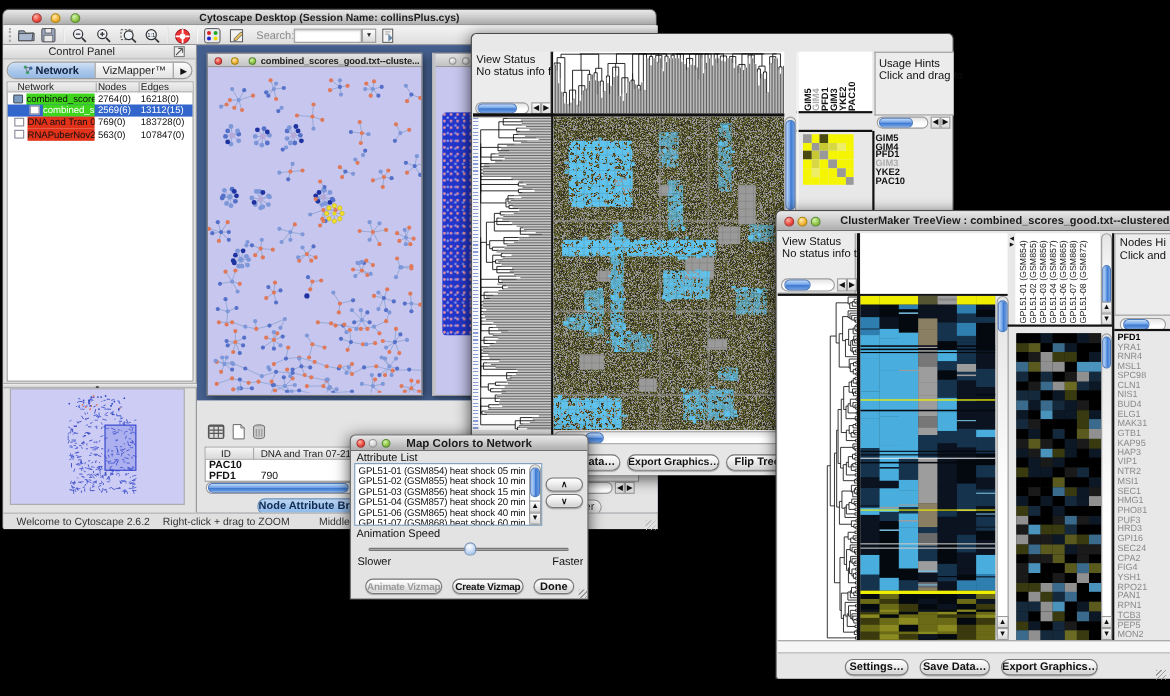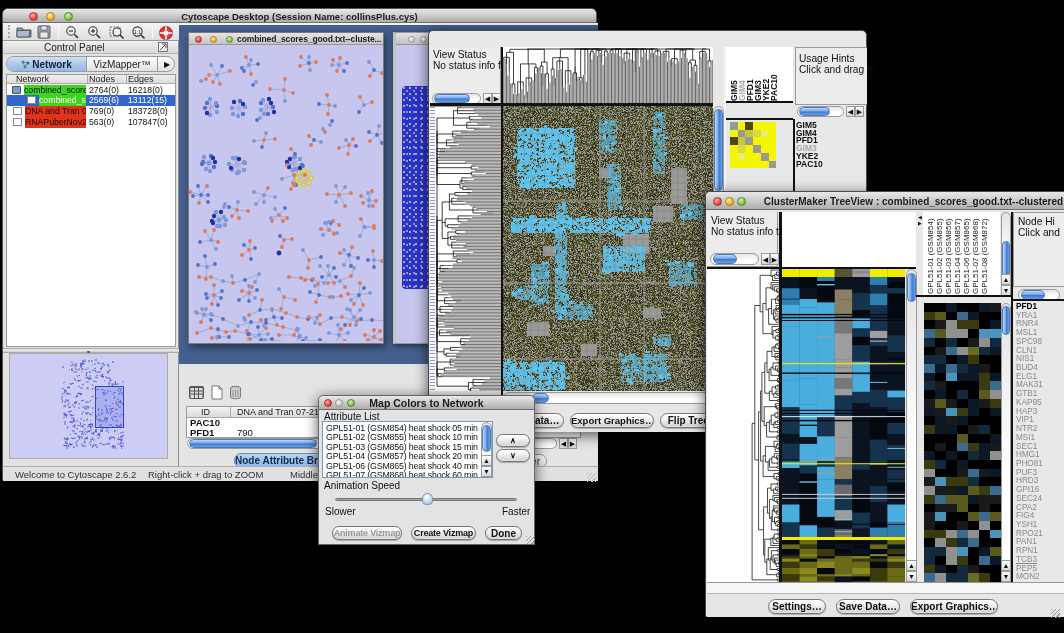--- a/index.html
+++ b/index.html
@@ -205,21 +205,21 @@
             <circle cx="75" cy="6" r="0.8" fill="#e07050"></circle>
             <circle cx="79" cy="7" r="0.8" fill="#3448c8"></circle>
             <circle cx="78" cy="14" r="0.8" fill="#e07050"></circle>
             <circle cx="98" cy="18" r="0.8" fill="#3448c8"></circle>
             <circle cx="72" cy="15" r="0.8" fill="#3448c8"></circle>
           </svg>
         </div>
         <span class="abs" style="left:85px;top:32px;width:29px;height:42px;background:rgba(80,90,220,0.25);border:1px solid #3344cc;"></span>
       </div>
     </div>
-    <div class="abs" style="left:176px;top:16px;width:419px;height:425px;background:#45608f;overflow:hidden;">
+    <div class="abs" style="left:176px;top:32px;width:419px;height:425px;background:#45608f;overflow:hidden;">
       <div class="abs" style="left:214px;top:7px;width:260px;height:312px;background:#c6c6ee;border:1px solid #999;border-left:3px solid #c4c4c4;box-shadow:1px 2px 6px rgba(0,0,0,.5);">
         <div class="abs" style="left:0;top:0;width:100%;height:12px;background:linear-gradient(#e2e2e2,#c2c2c2);border-bottom:1px solid #999;">
           <span class="light l-grey" style="left:11.5px;top:2.5px;width:7.0px;height:7.0px;"></span>
           <span class="light l-grey" style="left:23.5px;top:2.5px;width:7.0px;height:7.0px;"></span>
           <span class="light l-grey" style="left:35.5px;top:2.5px;width:7.0px;height:7.0px;"></span>
         </div>
         <div class="abs" style="left:1px;top:12px;width:256px;height:297px;background:#c6c6ee;">
           <div class="abs" style="left:5px;top:41px;width:246px;height:203px;background:#2336cb;background-image:radial-gradient(circle at 2px 2px, rgba(255,160,160,.85) 0.9px, rgba(255,160,160,0) 1.6px),radial-gradient(circle at 5px 5px, rgba(200,210,255,.6) 0.8px, rgba(120,140,255,0) 1.5px);background-size:6px 6px, 7px 7px;border-radius:4px;"></div>
         </div>
       </div>
@@ -1495,21 +1495,21 @@
       <span class="vlabel" style="left: 58px; top: 82px; width: 9px; font-size: 8px; line-height: 8.5px; font-weight: normal; color: rgb(34, 34, 34); transform-origin: 0px 0px; transform: rotate(-90deg); white-space: nowrap;">GPL51-08 (GSM872)</span>
     </div>
     <div class="track" style="left:295px;top:20px;width:10px;height:84px;border-radius:10px;">
       <span class="thumb" style="left:0px;top:28px;width:8px;height:36px;"></span>
     </div>
     <span class="sbtn arr" style="left:295px;top:82px;width:10px;height:11px;line-height:10px;">▲</span>
     <span class="sbtn arr" style="left:295px;top:93px;width:10px;height:11px;line-height:10px;">▼</span>
     <span class="blk" style="left:210px;top:103px;width:95px;height:2px;"></span>
     <span class="blk" style="left:305px;top:20px;width:2px;height:370px;"></span>
     <div class="panel" style="left:307px;top:20px;width:68px;height:75px;border-right:none;">
-      <span class="ptext" style="left:4px;top:3px;">Node Hi</span>
+      <span class="ptext" style="left:4px;top:3px;">Nodes Hi</span>
       <span class="ptext" style="left:4px;top:14px;">Click and</span>
       <div class="track" style="left:4px;top:76px;width:42px;height:12px;">
         <span class="thumb h" style="left:2px;top:0px;width:24px;height:10px;"></span>
       </div>
     </div>
     <span class="blk" style="left:307px;top:107px;width:68px;height:2px;"></span>
     <div id="tv2-zoom" class="abs" style="left:218px;top:111px;width:77px;height:279px;background:#111;">
       <span style="position: absolute; left: 0px; top: 0px; width: 11px; height: 8.8px; background: rgb(0, 0, 0);"></span>
       <span style="position: absolute; left: 11px; top: 0px; width: 11px; height: 8.8px; background: rgb(0, 0, 0);"></span>
       <span style="position: absolute; left: 22px; top: 0px; width: 11px; height: 8.8px; background: rgb(12, 24, 38);"></span>

